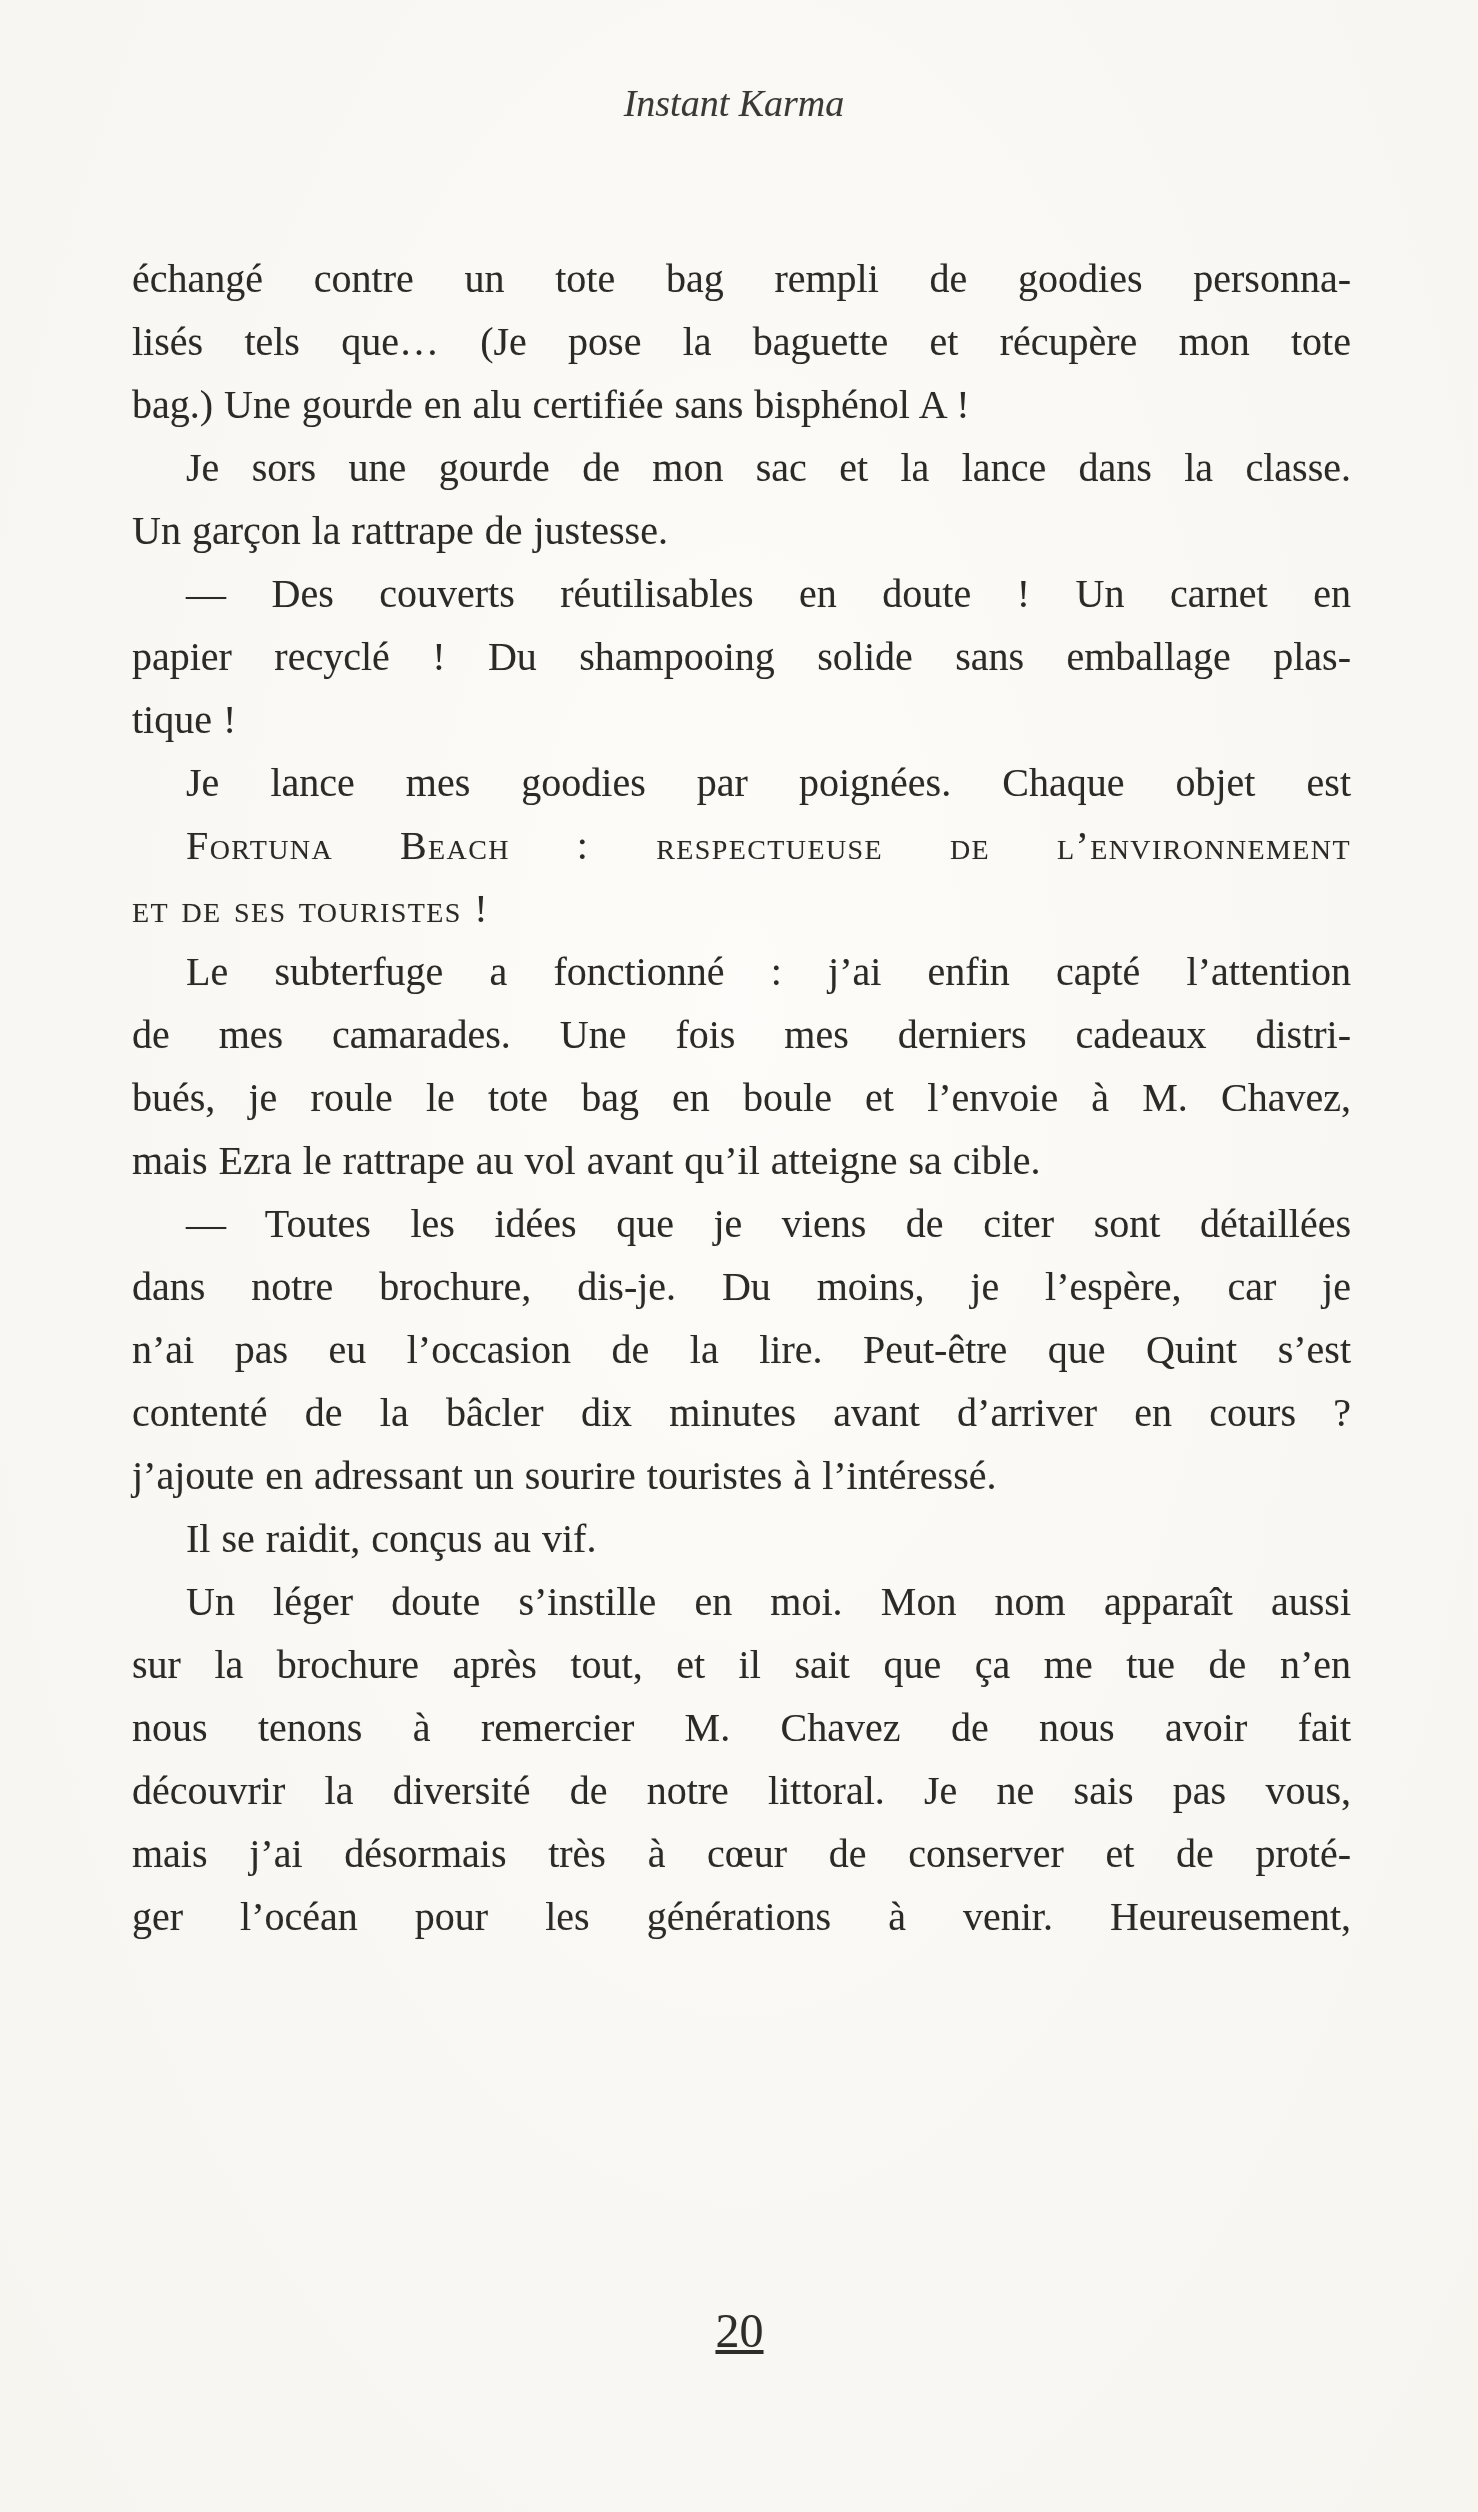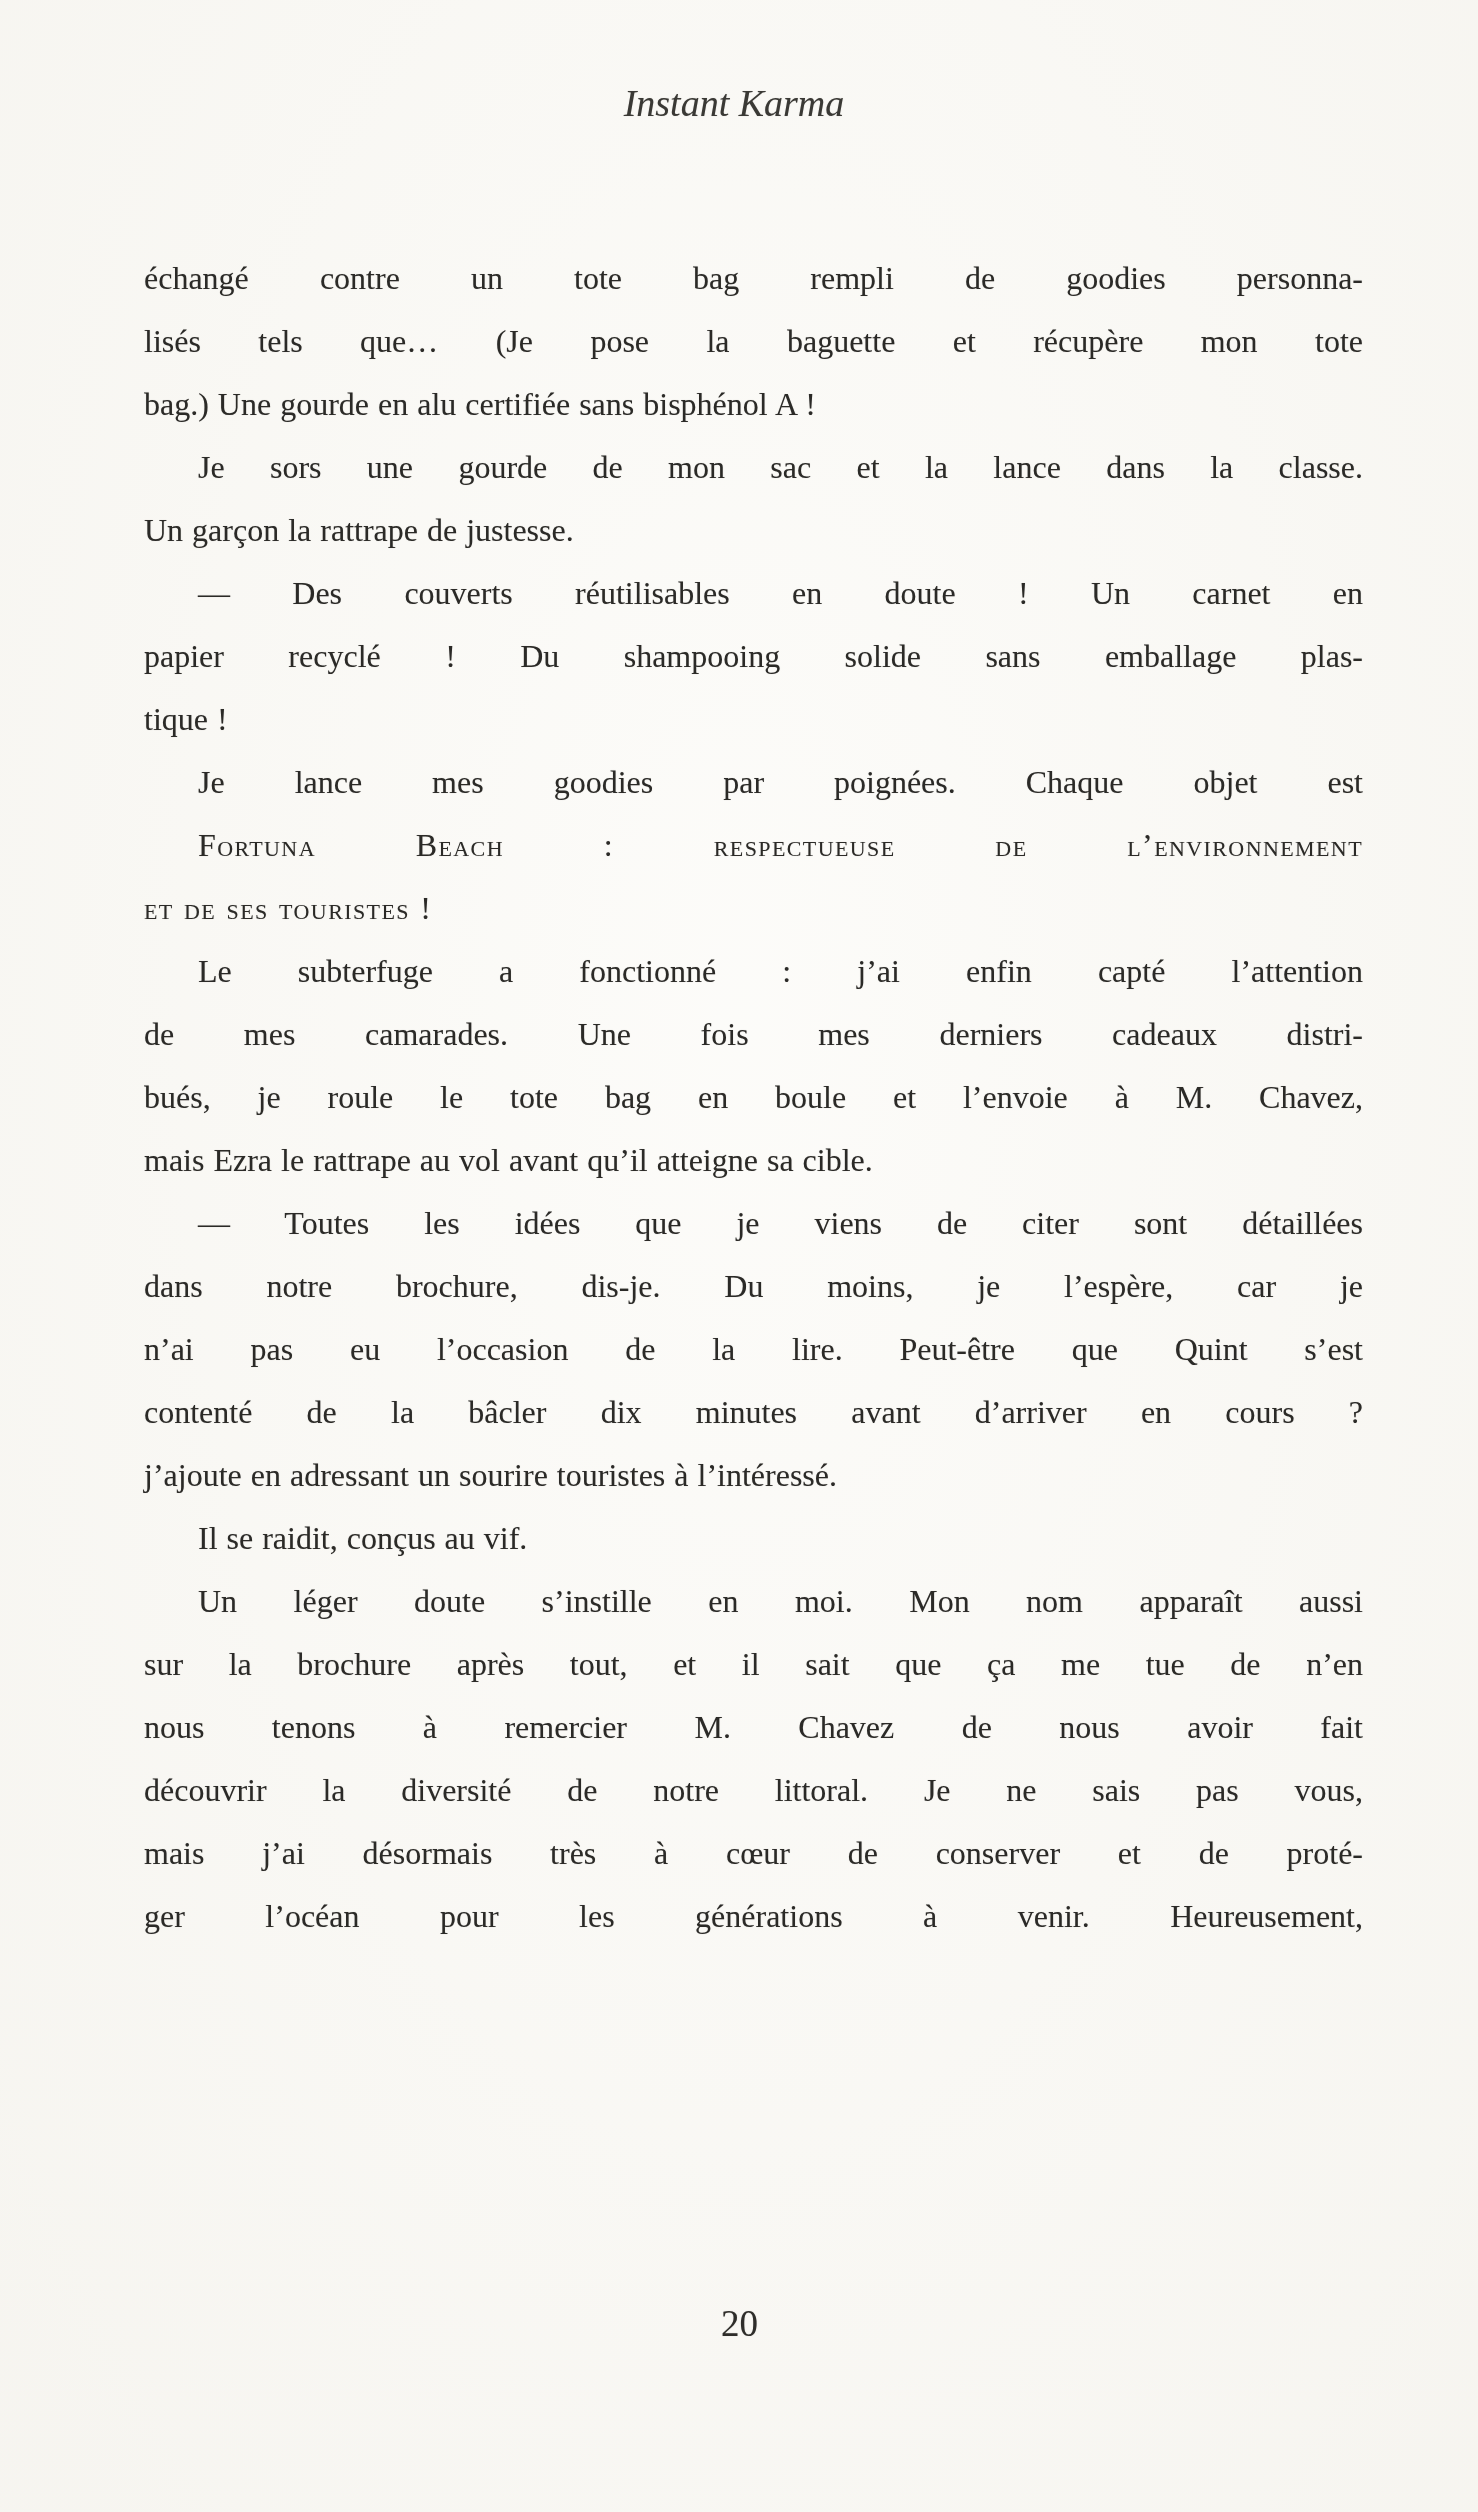--- a/index.html
+++ b/index.html
@@ -25,23 +25,23 @@
     top:81px;left:0;width:1468px;
     text-align:center;
     font-style:italic;
     font-size:38px;
     line-height:1.2;
     color:#3a3935;
     text-shadow:0 0 1px rgba(50,48,44,0.25);
   }
   .body-text{
     position:absolute;
-    top:247px;left:144px;
+    top:247px;left:132px;
     width:1219px;
-    font-size:32px;
+    font-size:40px;
     line-height:63px;
     text-shadow:0 0 1px rgba(45,43,40,0.22);
     word-spacing:1px;
   }
   .line{
     text-align:justify;
     text-align-last:justify;
     white-space:normal;
   }
   .line.end{
@@ -51,24 +51,25 @@
     text-indent:54px;
   }
   .line.sc{
     font-variant:small-caps;
     letter-spacing:1.4px;
   }
   .page-number{
     position:absolute;
     top:2302px;left:0;width:1479px;
     text-align:center;
-    font-size:37px;
+    font-size:48px;
     line-height:1.2;
     color:#2e2d2a;
     text-shadow:0 0 1px rgba(45,43,40,0.25);
+    text-decoration:underline;
   }
 </style>
 </head>
 <body>
 
 <div class="page">
   <div class="running-head">Instant Karma</div>
 
   <div class="body-text">
       <div class="line">échangé contre un tote bag rempli de goodies personna-</div>

